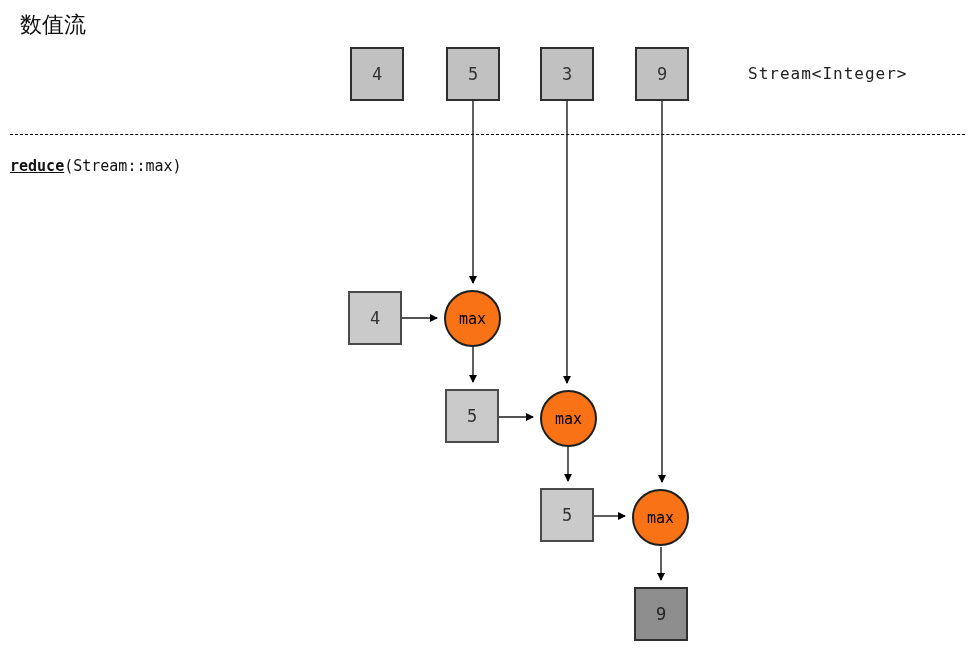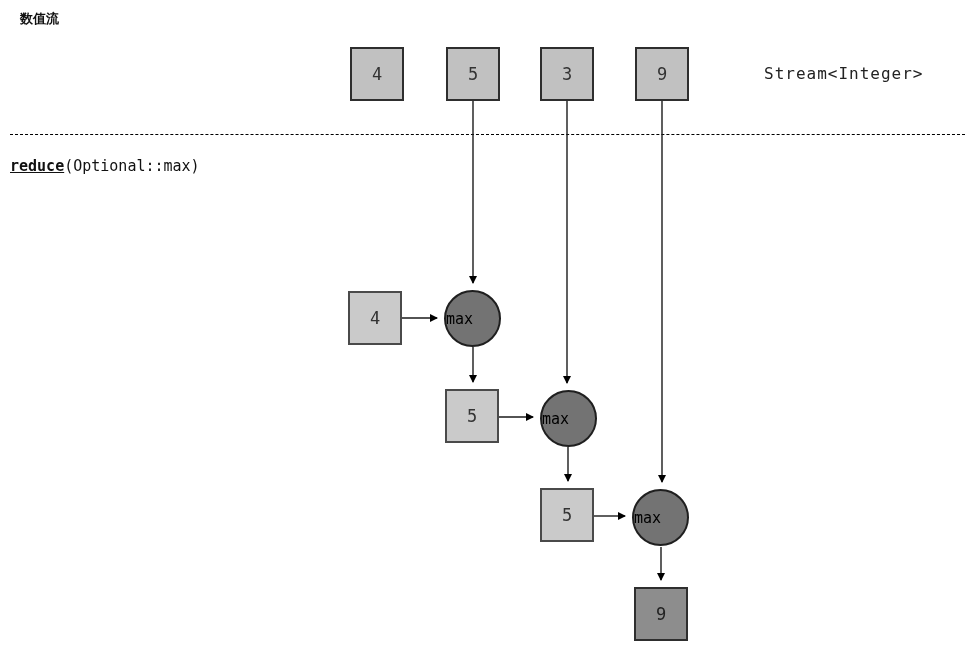--- a/index.html
+++ b/index.html
@@ -13,22 +13,22 @@
     height: 651px;
     background: #ffffff;
     font-family: "DejaVu Sans Mono", "Liberation Mono", monospace;
     overflow: hidden;
   }
   .page-title {
     position: absolute;
     left: 20px;
     top: 10px;
     font-family: "Liberation Sans", "DejaVu Sans", sans-serif;
-    font-weight: bold;
-    font-size: 13px;
+    font-weight: normal;
+    font-size: 22px;
     color: #111;
   }
   .box {
     position: absolute;
     width: 54px;
     height: 54px;
     box-sizing: border-box;
     border: 2px solid #2e2e2e;
     display: flex;
     align-items: center;
@@ -38,25 +38,25 @@
   }
   .stream-box { background: #c1c1c1; }
   .result-box { background: #cacaca; border-color: #4a4a4a; }
   .final-box  { background: #8d8d8d; border-color: #2e2e2e; color: #222; }
   .op-circle {
     position: absolute;
     width: 57px;
     height: 57px;
     box-sizing: border-box;
     border-radius: 50%;
-    background: #737373;
+    background: #f97316;
     border: 2px solid #1f1f1f;
     display: flex;
     align-items: center;
-    justify-content: flex-start;
+    justify-content: center;
     font-size: 15px;
     color: #000;
   }
   .type-label {
     position: absolute;
     font-size: 16px;
     color: #222;
     letter-spacing: 1px;
     white-space: nowrap;
   }
@@ -97,26 +97,26 @@
   <div class="box stream-box" style="left:446px; top:47px;">
     <span>5</span>
   </div>
   <div class="box stream-box" style="left:540px; top:47px;">
     <span>3</span>
   </div>
   <div class="box stream-box" style="left:635px; top:47px;">
     <span>9</span>
   </div>
 
-  <div class="type-label" style="left:764px; top:64px;">Stream&lt;Integer&gt;</div>
+  <div class="type-label" style="left:748px; top:64px;">Stream&lt;Integer&gt;</div>
 
   <div class="divider"></div>
 
   <div class="reduce-label">
-    <span class="fn">reduce</span><span>(Optional::max)</span>
+    <span class="fn">reduce</span><span>(Stream::max)</span>
   </div>
 
   <div class="box result-box" style="left:348px; top:291px;">
     <span>4</span>
   </div>
   <div class="op-circle" style="left:444px; top:290px;">
     <span>max</span>
   </div>
 
   <div class="box result-box" style="left:445px; top:389px;">

